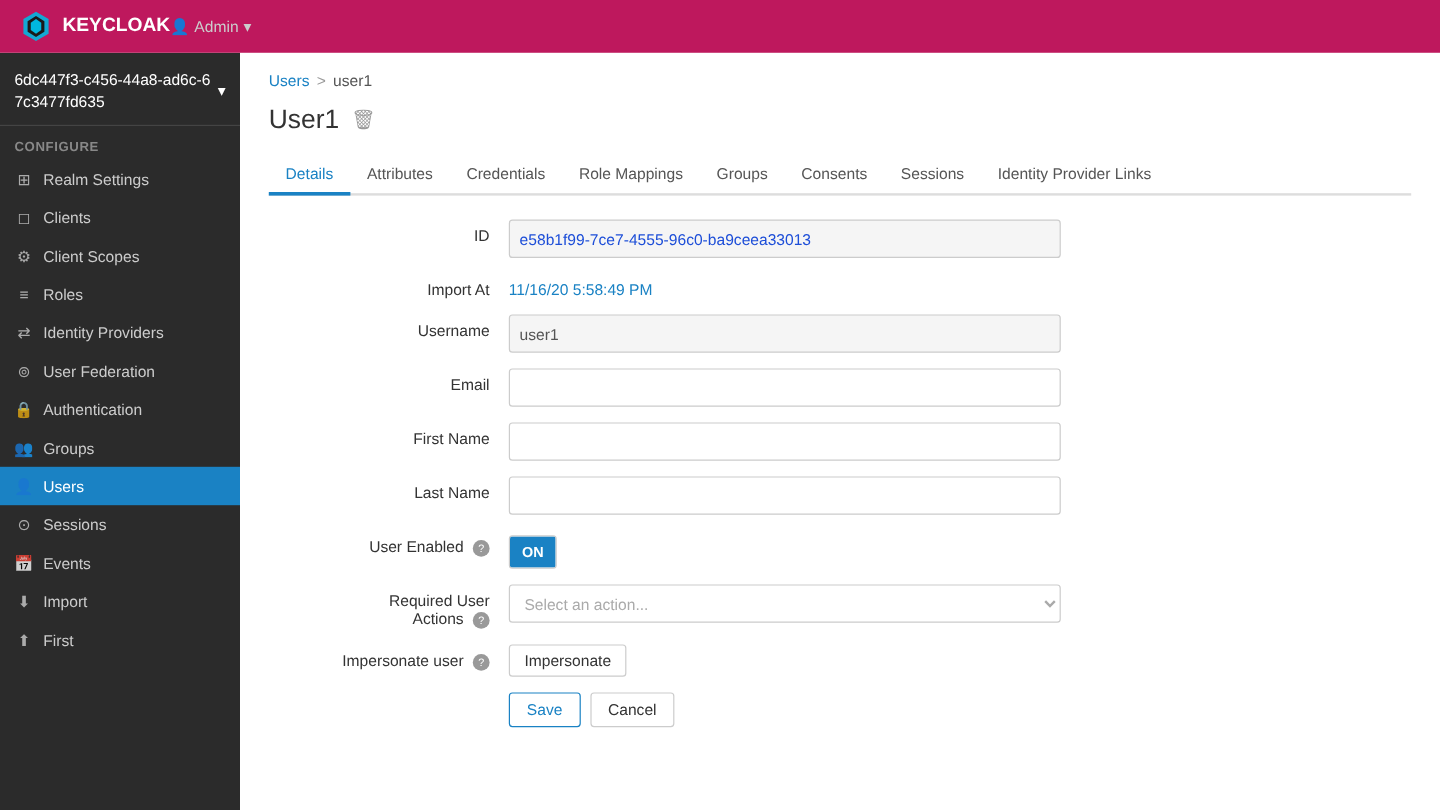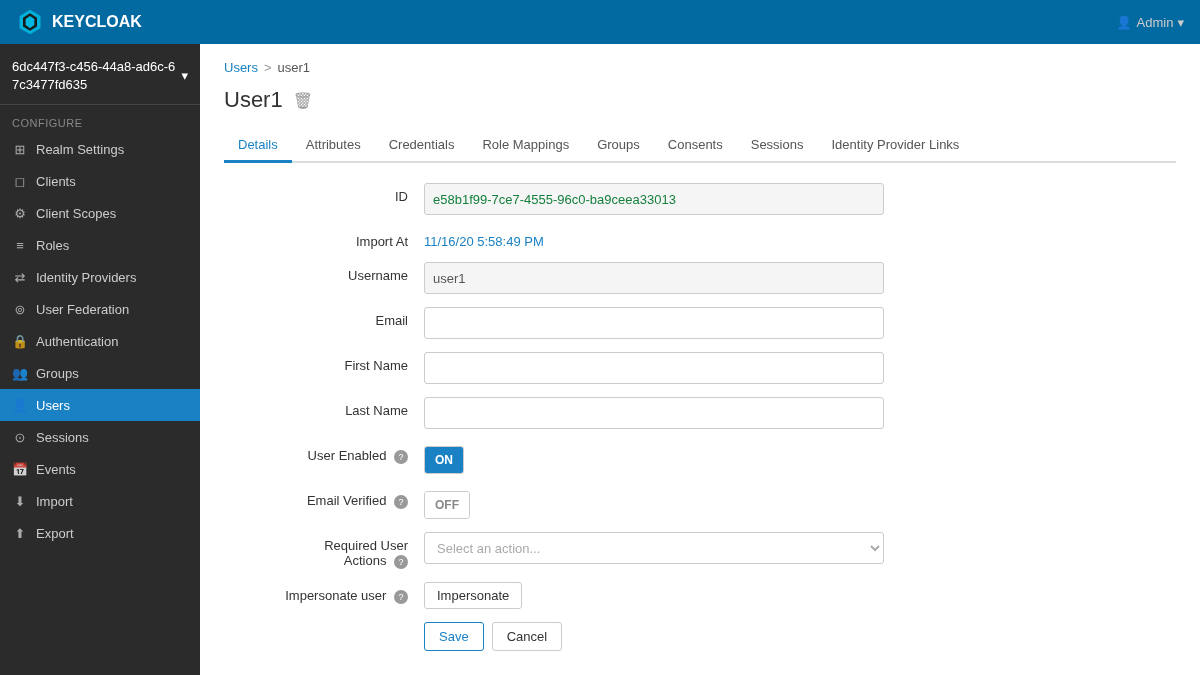--- a/index.html
+++ b/index.html
@@ -1,24 +1,24 @@
 <!DOCTYPE html>
 <html><head>
   <meta charset="utf-8">
   <style>
     * { box-sizing: border-box; margin: 0; padding: 0; }
     body { font-family: 'Helvetica Neue', Arial, sans-serif; font-size: 13px; background: #fff; display: flex; flex-direction: column; height: 675px; overflow: hidden; }
 
     
     .navbar {
-      background: #0369a1;
+      background: #be185d;
       height: 44px;
       display: flex;
       align-items: center;
-      justify-content: space-between;
+      justify-content: flex-start;
       padding: 0 16px;
       flex-shrink: 0;
     }
     .navbar-brand {
       display: flex;
       align-items: center;
       gap: 8px;
       color: #fff;
       font-size: 16px;
       font-weight: bold;
@@ -63,20 +63,21 @@
       align-items: center;
       justify-content: space-between;
     }
     .realm-name span { word-break: break-all; line-height: 1.4; }
     .sidebar-section-label {
       font-size: 11px;
       color: #888;
       text-transform: uppercase;
       padding: 12px 12px 4px;
       letter-spacing: 0.5px;
+      font-weight: bold;
     }
     .sidebar-item {
       display: flex;
       align-items: center;
       gap: 8px;
       padding: 8px 12px;
       color: #ccc;
       cursor: pointer;
       font-size: 13px;
       text-decoration: none;
@@ -337,21 +338,21 @@
     <div class="sidebar-item">
       <span class="icon">📅</span>
       <span>Events</span>
     </div>
     <div class="sidebar-item">
       <span class="icon">⬇</span>
       <span>Import</span>
     </div>
     <div class="sidebar-item">
       <span class="icon">⬆</span>
-      <span>Export</span>
+      <span>First</span>
     </div>
   </div>
 
   <div class="main">
 
     <div class="breadcrumb">
       <a>Users</a>
       <span class="sep">&gt;</span>
       <span>user1</span>
     </div>
@@ -370,21 +371,21 @@
       <div class="tab">Consents</div>
       <div class="tab">Sessions</div>
       <div class="tab">Identity Provider Links</div>
     </div>
 
     <div class="form">
 
       <div class="form-row">
         <div class="form-label">ID</div>
         <div class="form-control">
-          <input type="text" readonly="" style="background: rgb(245, 245, 245); color: #15803d;" value="e58b1f99-7ce7-4555-96c0-ba9ceea33013">
+          <input type="text" readonly="" style="background: rgb(245, 245, 245); color: #1d4ed8;" value="e58b1f99-7ce7-4555-96c0-ba9ceea33013">
         </div>
       </div>
 
       <div class="form-row">
         <div class="form-label">Import At</div>
         <div class="form-control">
           <div class="created-at-value">11/16/20 5:58:49 PM</div>
         </div>
       </div>
 
@@ -421,31 +422,20 @@
           User Enabled
           <span class="help-icon">?</span>
         </div>
         <div class="form-control toggle-wrap">
           <div class="toggle">
             <div class="on">ON</div>
           </div>
         </div>
       </div>
 
-      <div class="form-row">
-        <div class="form-label">
-          Email Verified
-          <span class="help-icon">?</span>
-        </div>
-        <div class="form-control toggle-wrap">
-          <div class="toggle toggle-off" style="border:1px solid #ccc;">
-            <div class="off" style="padding:0 10px;display:flex;align-items:center;height:100%;color:#888;background:#fff;">OFF</div>
-          </div>
-        </div>
-      </div>
 
       <div class="form-row">
         <div class="form-label">
           Required User
           <br>Actions
           <span class="help-icon" style="margin-left:4px;">?</span>
         </div>
         <div class="form-control">
           <select class="form-select">
             <option value="">Select an action...</option>

